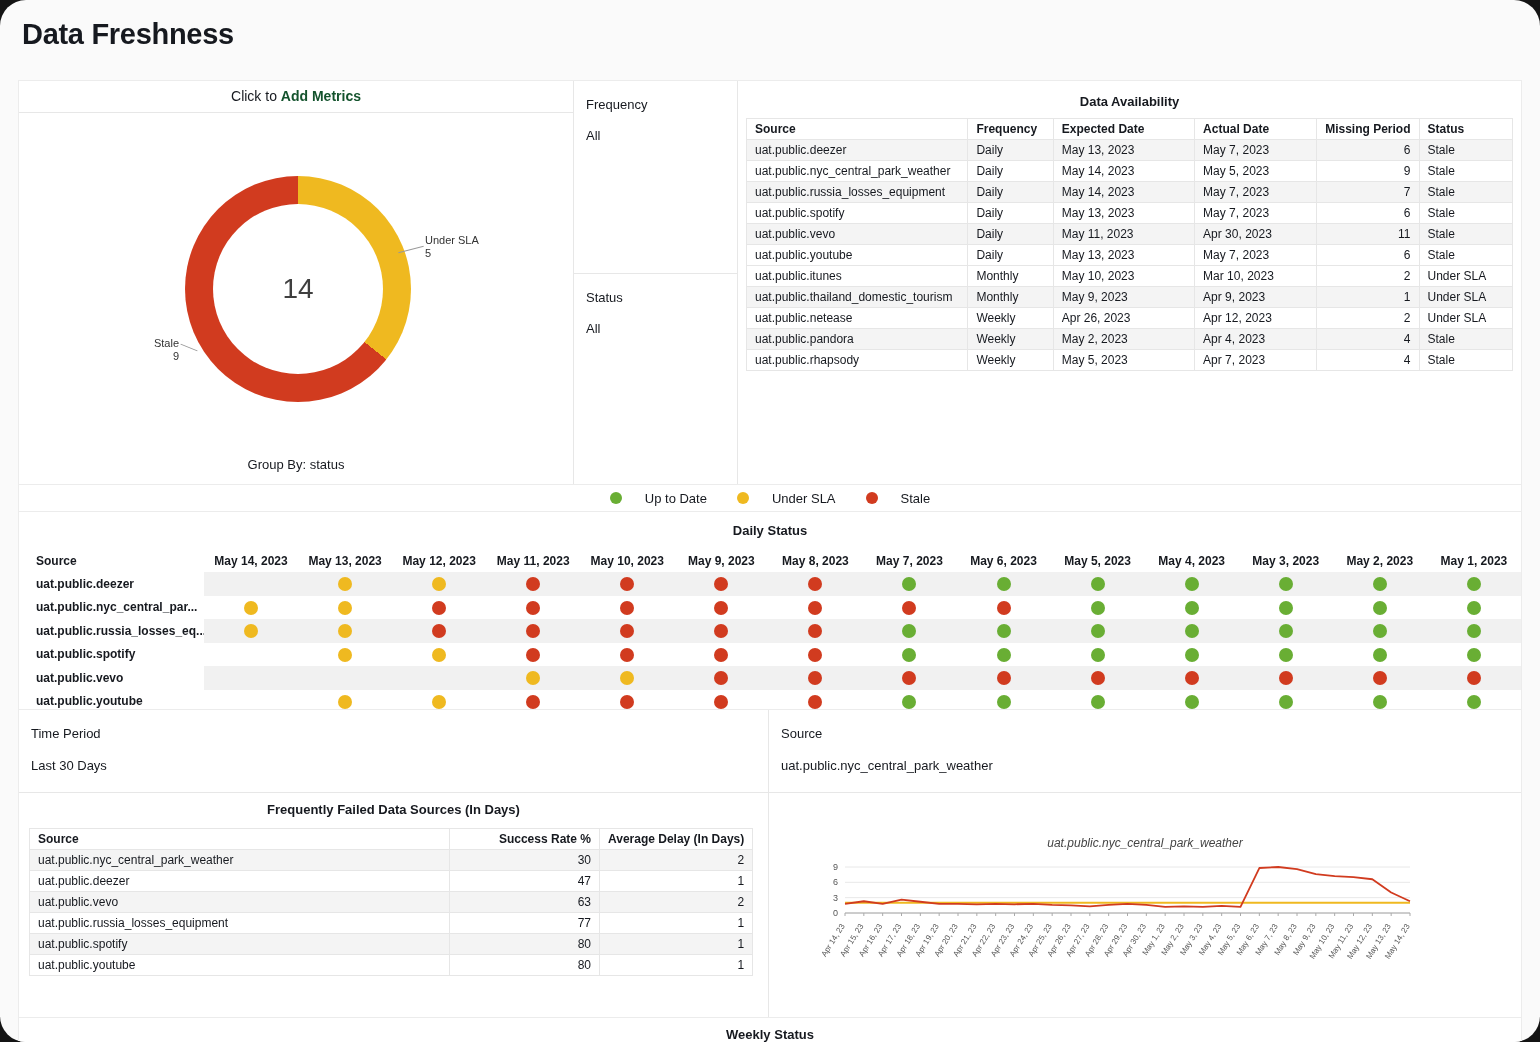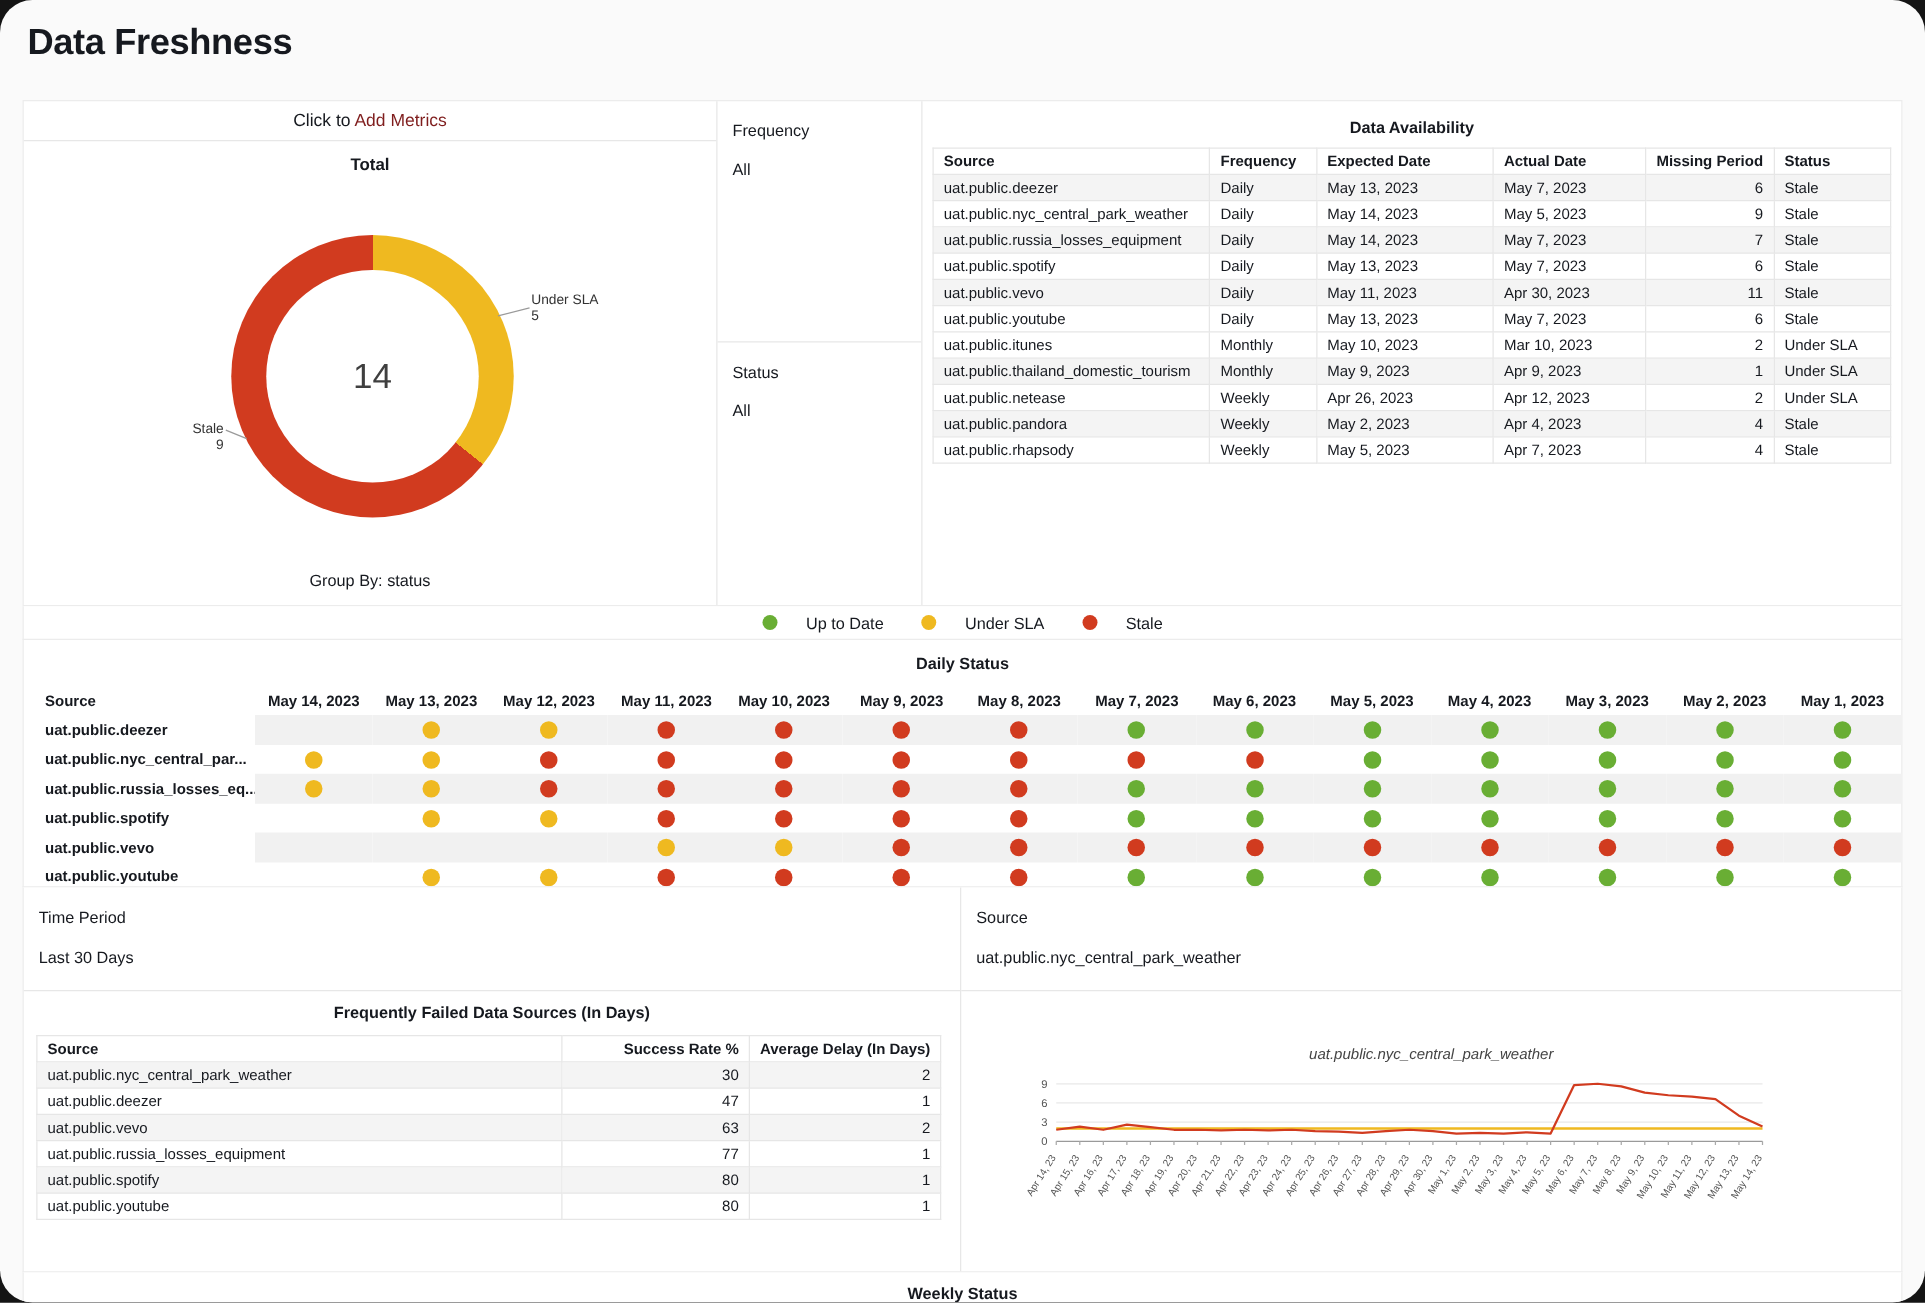--- a/index.html
+++ b/index.html
@@ -8,23 +8,23 @@
   .app-header{padding:18px 0 0 22px;height:60px;box-sizing:border-box;}
   .app-title{font-size:29px;font-weight:600;letter-spacing:-0.3px;}
   .content{position:absolute;left:18px;top:80px;width:1504px;}
   .section{background:#fff;border:1px solid #ececec;border-top:none;box-sizing:border-box;}
   .section.first{border-top:1px solid #ececec;}
 
   
   .top-row{display:flex;height:405px;}
   .metrics-panel{width:555px;border-right:1px solid #e7e7e7;position:relative;box-sizing:border-box;}
   .metrics-header{height:31px;line-height:31px;text-align:center;border-bottom:1px solid #e7e7e7;font-size:14px;}
-  .metrics-link{color:#7f1d1d;font-weight:400;cursor:pointer;}
+  .metrics-link{color:#14532d;font-weight:700;cursor:pointer;}
   .donut-title{text-align:center;font-weight:bold;font-size:13.5px;margin-top:11px;}
-  .donut{position:absolute;left:166px;top:107px;width:226px;height:226px;border-radius:50%;}
+  .donut{position:absolute;left:166px;top:95px;width:226px;height:226px;border-radius:50%;}
   .donut::after{content:"";position:absolute;inset:28px;background:#fff;border-radius:50%;}
   .donut-total{position:absolute;inset:0;display:flex;align-items:center;justify-content:center;
                font-size:28px;color:#3f3f3f;z-index:2;}
   .group-by{position:absolute;bottom:12px;left:0;width:100%;text-align:center;font-size:13px;color:#16191f;}
   .ann{position:absolute;font-size:11px;line-height:13px;color:#333;z-index:3;}
   .ann-under{left:406px;top:153px;text-align:left;}
   .ann-stale{left:108px;top:256px;width:52px;text-align:right;}
   .ann-line{position:absolute;height:1px;background:#9a9a9a;z-index:3;}
   .ann-line-under{left:379px;top:168px;width:26px;transform:rotate(-14deg);}
   .ann-line-stale{left:161px;top:266px;width:18px;transform:rotate(22deg);}
@@ -91,21 +91,20 @@
   <div class="app-header">
     <div class="app-title">Data Freshness</div>
   </div>
 
   <div class="content">
 
     <div class="top-row section first">
 
       <div class="metrics-panel">
         <div class="metrics-header"><span>Click to </span><span class="metrics-link">Add Metrics</span></div>
-        <div class="donut-title">Total</div>
 
         <div class="donut" id="donut" style="background: conic-gradient(rgb(239, 185, 32) 0deg, rgb(239, 185, 32) 128.571deg, rgb(209, 59, 31) 128.571deg, rgb(209, 59, 31) 360deg);">
           <div class="donut-total">14</div>
         </div>
 
         <div class="ann ann-under">
           <div>Under SLA</div>
           <div>5</div>
         </div>
         <div class="ann-line ann-line-under"></div>

